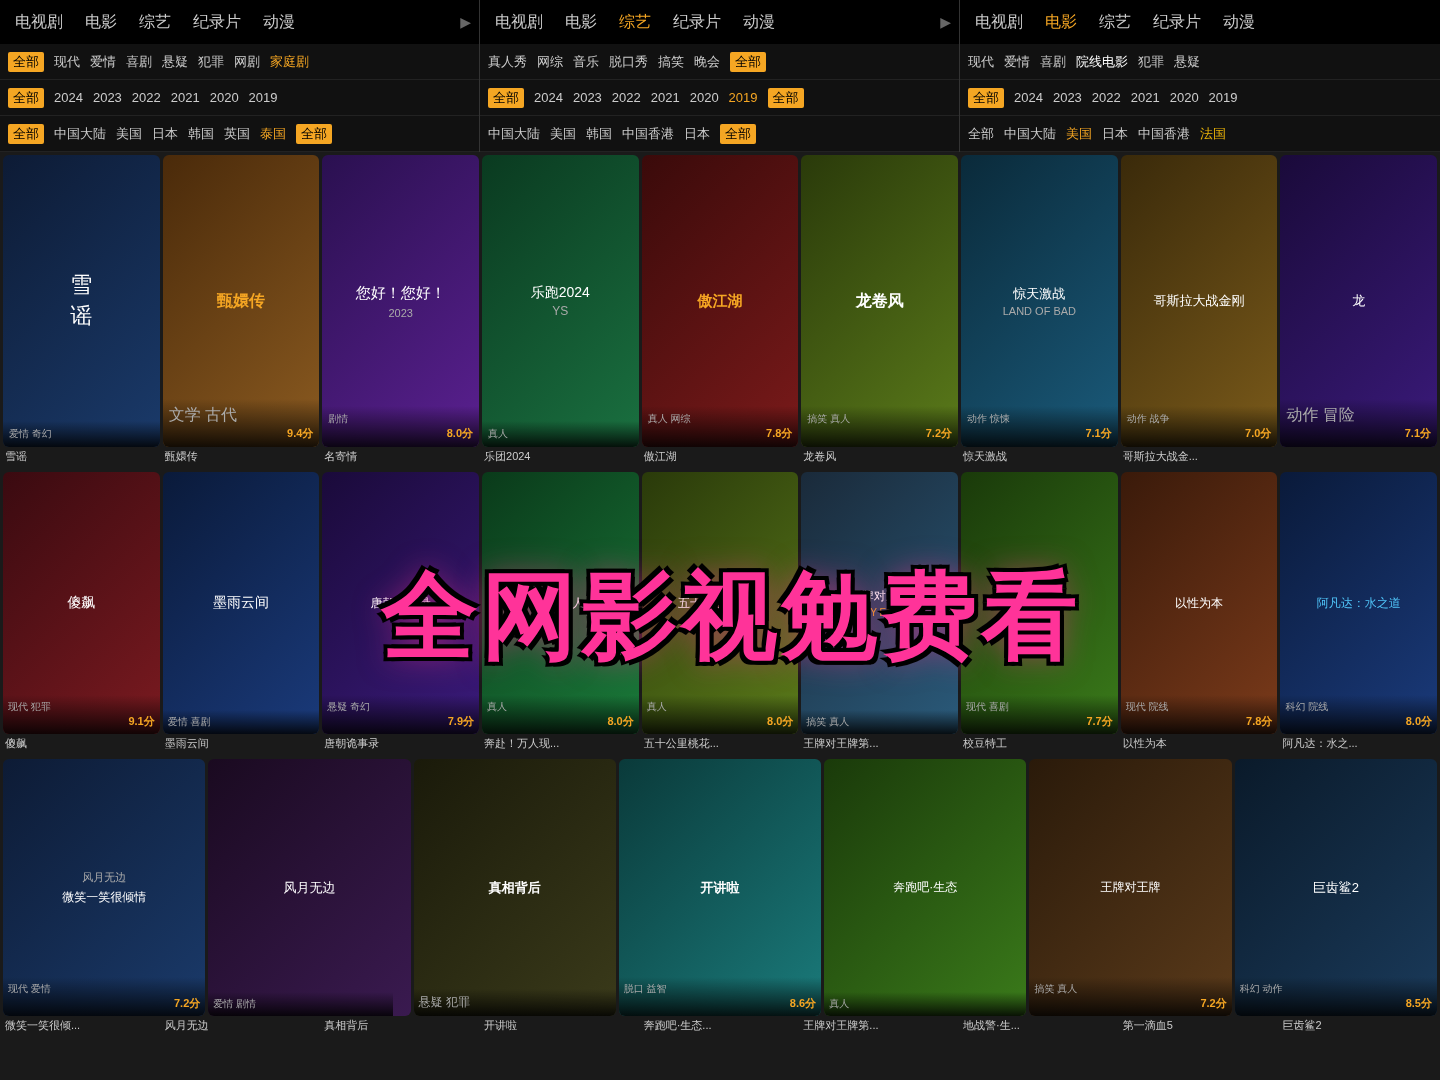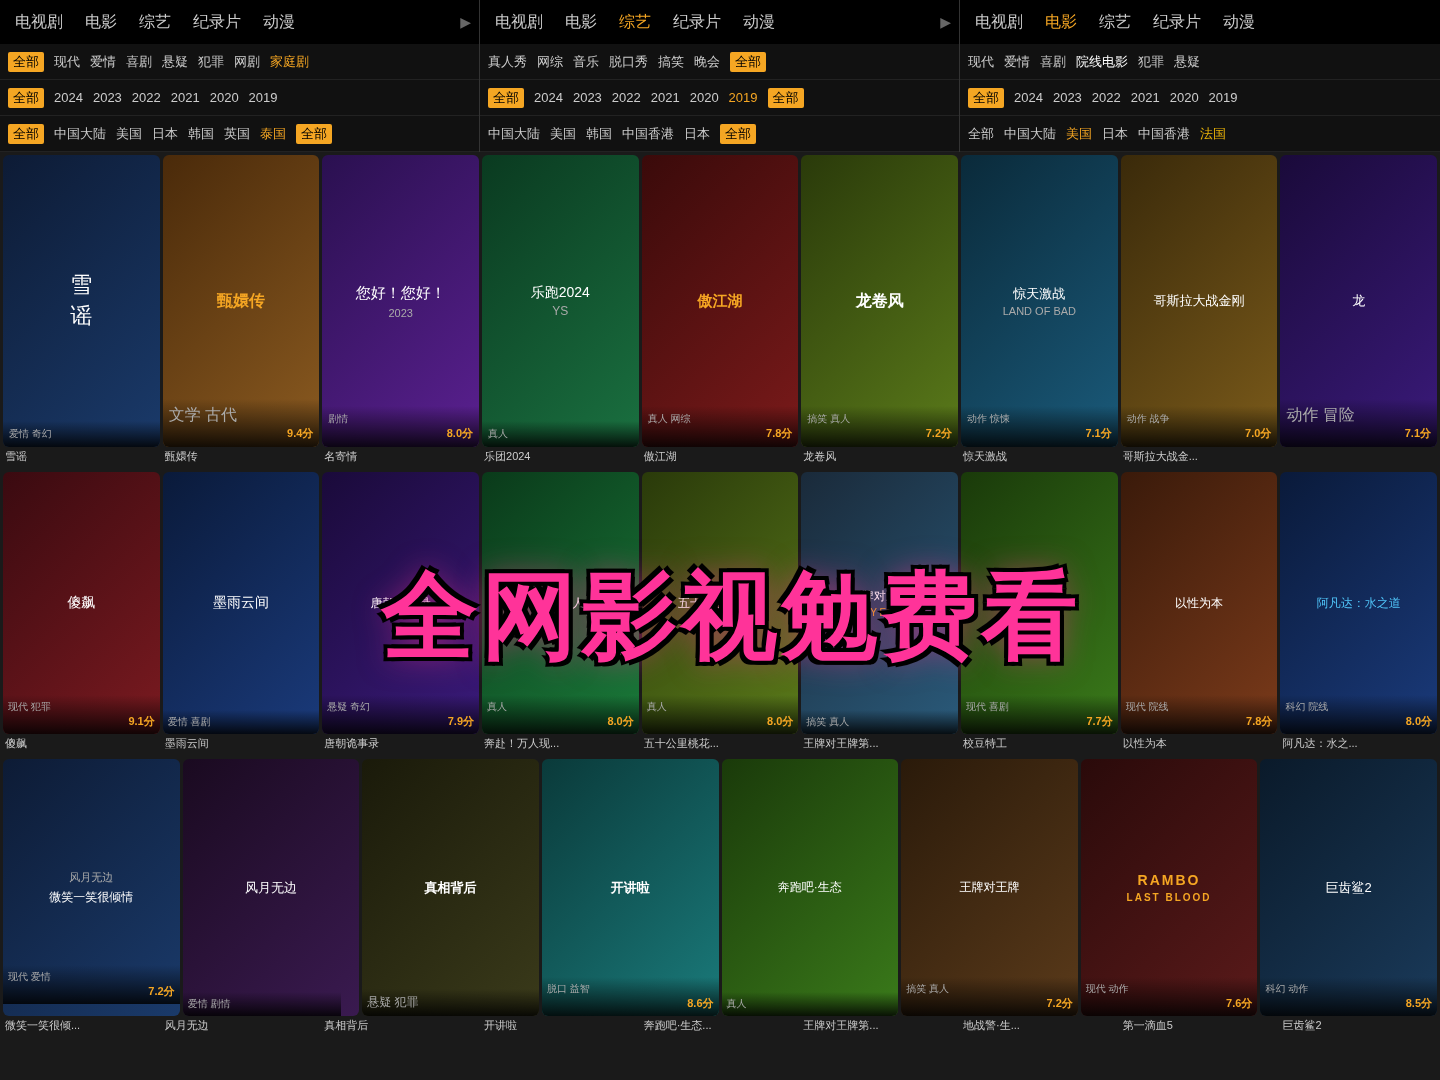--- a/index.html
+++ b/index.html
@@ -343,21 +343,21 @@
     <div style="flex:1;color:#ccc;font-size:11px;overflow:hidden;text-overflow:ellipsis;white-space:nowrap;padding:0 2px;">以性为本</div>
     <div style="flex:1;color:#ccc;font-size:11px;overflow:hidden;text-overflow:ellipsis;white-space:nowrap;padding:0 2px;">阿凡达：水之...</div>
   </div>
 
   <div style="display:flex;gap:3px;padding:3px 3px 0 3px;height:260px;">
     <div style="flex:1;border-radius:6px;overflow:hidden;background:linear-gradient(135deg,#0d1b35,#1a3a6a);position:relative;cursor:pointer;">
       <div style="width:100%;height:100%;display:flex;flex-direction:column;align-items:center;justify-content:center;padding:6px;">
         <div style="font-size:11px;color:#aaa;margin-bottom:4px;">风月无边</div>
         <div style="font-size:12px;color:#fff;text-align:center;">微笑一笑很倾情</div>
       </div>
-      <div style="position:absolute;bottom:12px;left:0;right:0;background:linear-gradient(transparent,rgba(0,0,0,0.85));padding:5px;">
+      <div style="position:absolute;bottom:0;left:0;right:0;background:linear-gradient(transparent,rgba(0,0,0,0.85));padding:5px;">
         <div style="font-size:10px;color:#aaa;">现代 爱情</div>
         <div style="font-size:11px;color:#f5a623;font-weight:bold;text-align:right;">7.2分</div>
       </div>
     </div>
     <div style="flex:1;border-radius:6px;overflow:hidden;background:linear-gradient(135deg,#1a0a20,#3a1a50);position:relative;cursor:pointer;">
       <div style="width:100%;height:100%;display:flex;align-items:center;justify-content:center;padding:6px;">
         <div style="font-size:13px;color:#fff;text-align:center;">风月无边</div>
       </div>
       <div style="position:absolute;bottom:0;left:0;right:18px;background:linear-gradient(transparent,rgba(0,0,0,0.85));padding:5px;">
         <div style="font-size:10px;color:#aaa;">爱情 剧情</div>
@@ -388,29 +388,20 @@
         <div style="font-size:10px;color:#aaa;">真人</div>
       </div>
     </div>
     <div style="flex:1;border-radius:6px;overflow:hidden;background:linear-gradient(135deg,#2a1a0a,#5a3a1a);position:relative;cursor:pointer;">
       <div style="width:100%;height:100%;display:flex;align-items:center;justify-content:center;padding:6px;">
         <div style="font-size:12px;color:#fff;text-align:center;">王牌对王牌</div>
       </div>
       <div style="position:absolute;bottom:0;left:0;right:0;background:linear-gradient(transparent,rgba(0,0,0,0.85));padding:5px;">
         <div style="font-size:10px;color:#aaa;">搞笑 真人</div>
         <div style="font-size:11px;color:#f5a623;font-weight:bold;text-align:right;">7.2分</div>
-      </div>
-    </div>
-    <div style="flex:1;border-radius:6px;overflow:hidden;background:linear-gradient(135deg,#2a0a0a,#5a1a1a);position:relative;cursor:pointer;">
-      <div style="width:100%;height:100%;display:flex;align-items:center;justify-content:center;padding:6px;">
-        <div style="font-size:14px;color:#f5a623;text-align:center;font-weight:bold;letter-spacing:2px;">RAMBO<br><span style="font-size:10px;">LAST BLOOD</span></div>
-      </div>
-      <div style="position:absolute;bottom:0;left:0;right:0;background:linear-gradient(transparent,rgba(0,0,0,0.85));padding:5px;">
-        <div style="font-size:10px;color:#aaa;">现代 动作</div>
-        <div style="font-size:11px;color:#f5a623;font-weight:bold;text-align:right;">7.6分</div>
       </div>
     </div>
     <div style="flex:1;border-radius:6px;overflow:hidden;background:linear-gradient(135deg,#0a1a2a,#1a3a5a);position:relative;cursor:pointer;">
       <div style="width:100%;height:100%;display:flex;align-items:center;justify-content:center;padding:6px;">
         <div style="font-size:13px;color:#fff;text-align:center;">巨齿鲨2</div>
       </div>
       <div style="position:absolute;bottom:0;left:0;right:0;background:linear-gradient(transparent,rgba(0,0,0,0.85));padding:5px;">
         <div style="font-size:10px;color:#aaa;">科幻 动作</div>
         <div style="font-size:11px;color:#f5a623;font-weight:bold;text-align:right;">8.5分</div>
       </div>

